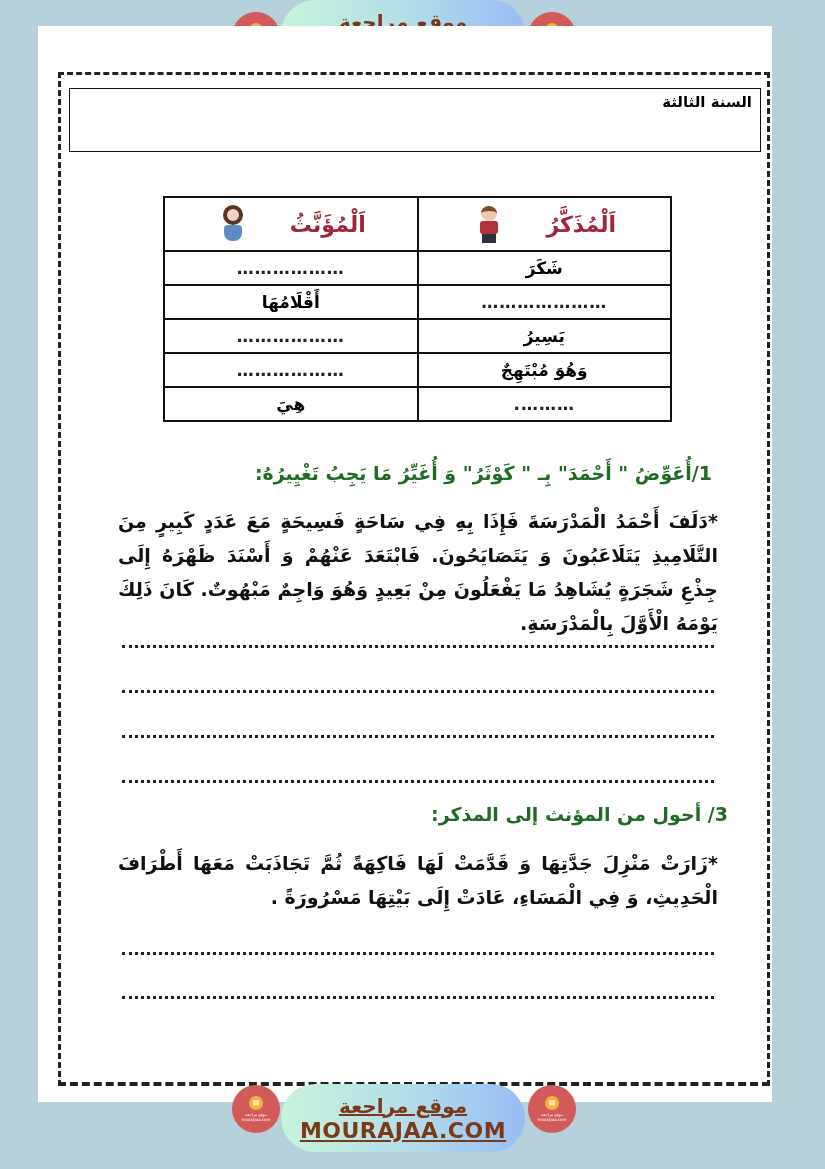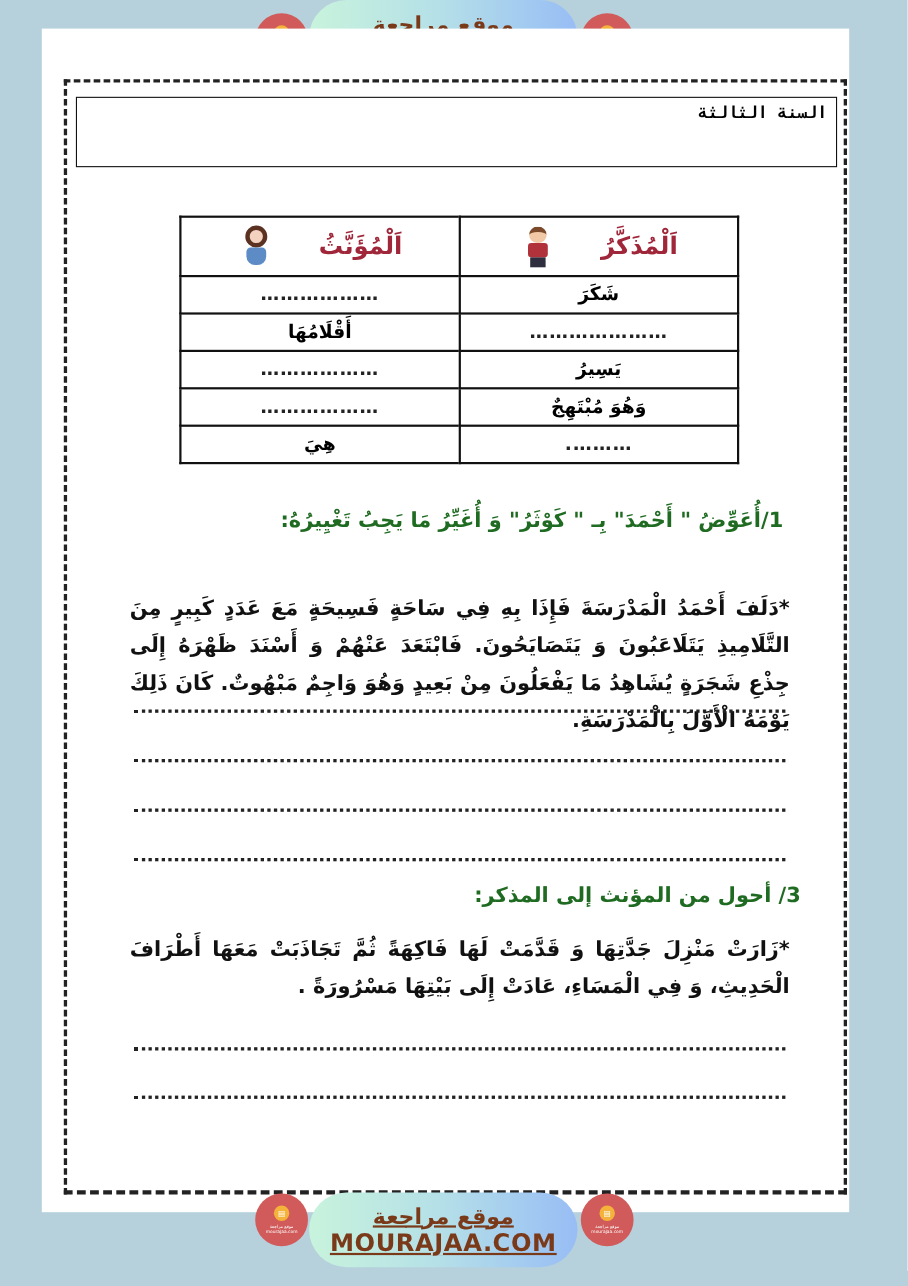--- a/index.html
+++ b/index.html
@@ -31,21 +31,20 @@
       display: flex;
       direction: rtl;
     }
     .hdr .cell {
       border-left: 1.5px solid #111;
       display: flex; flex-direction: column;
       justify-content: space-around;
       padding: 2px 8px;
       font-weight: bold;
       font-size: 15px;
-      font-family: Liberation Mono, monospace;
     }
     .hdr .cell:last-child { border-left: none; }
     .c1 { width: 244px; }
     .c2 { width: 198px; }
     .c3 { flex: 1; }
     .red { color: #a0263a; }
     .blue { color: #1d5b9a; }
     .green { color: #2d7a2a; }
     .maroon { color: #8b1a2a; }
 
@@ -94,21 +93,21 @@
     .para {
       position: absolute;
       direction: rtl;
       text-align: justify;
       font-weight: bold;
       font-size: 19px;
       line-height: 34px;
       color: #111;
       left: 118px; width: 600px;
     }
-    .p1 { top: 536px; }
+    .p1 { top: 504px; }
     .p3 { top: 846px; }
     .ans-line {
       position: absolute;
       left: 122px; width: 592px;
       border-bottom: 3px dotted #222;
       height: 2px;
     }
 
     
     .banner {

